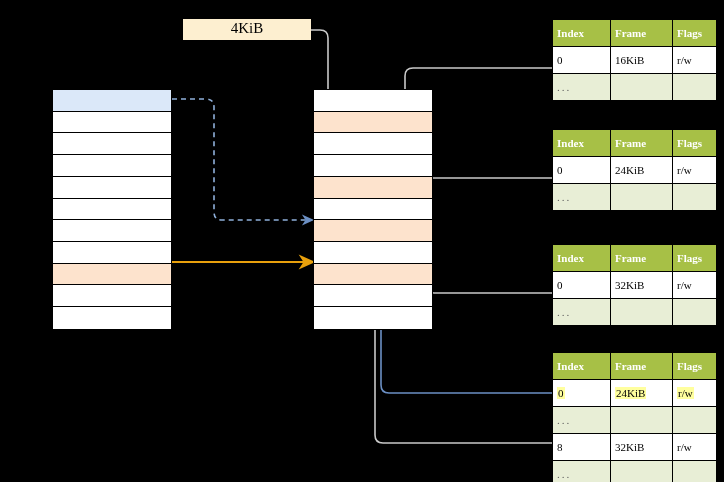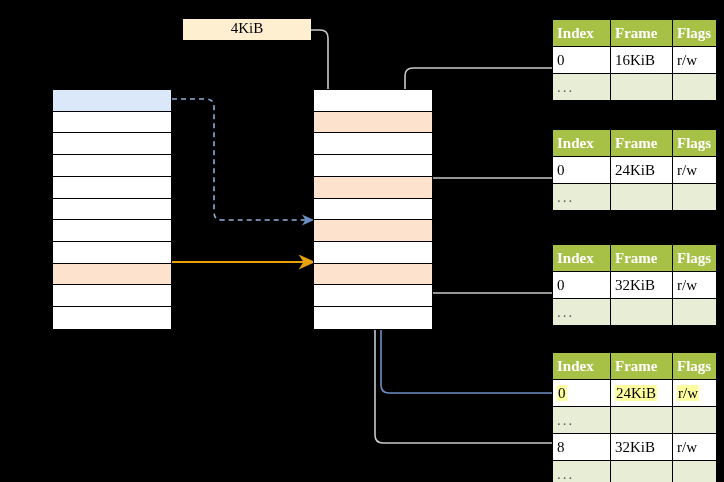--- a/index.html
+++ b/index.html
@@ -12,21 +12,21 @@
 
   
   .memtable{border:1px solid #000;background:#fff;}
   .memrow{box-sizing:border-box;border-bottom:1px solid #000;background:#fff;}
   .memrow:last-child{border-bottom:none;}
   .memrow.blue{background:#dbe8f9;}
   .memrow.orange{background:#fde3cd;}
 
   
   .pt{border-collapse:collapse;border:1px solid #000;
-      font-size:15px;color:#000;background:#fff;table-layout:fixed;}
+      font-size:11px;color:#000;background:#fff;table-layout:fixed;}
   .pt th,.pt td{border:1px solid #000;padding:1px 4px;
                 height:24px;vertical-align:middle;line-height:1;}
   .pt th{background:#a7c046;color:#fff;font-weight:bold;text-align:left;}
   .pt td{background:#fff;}
   .pt tr.ell td{background:#e8eed6;color:#5d5d5d;letter-spacing:2px;}
   .hl{background:#ffff9e;padding:0 1px;}
 
   
   .tag{background:#fdefd0;border:none;color:#000;font-size:15px;
        text-align:center;line-height:19px;}

